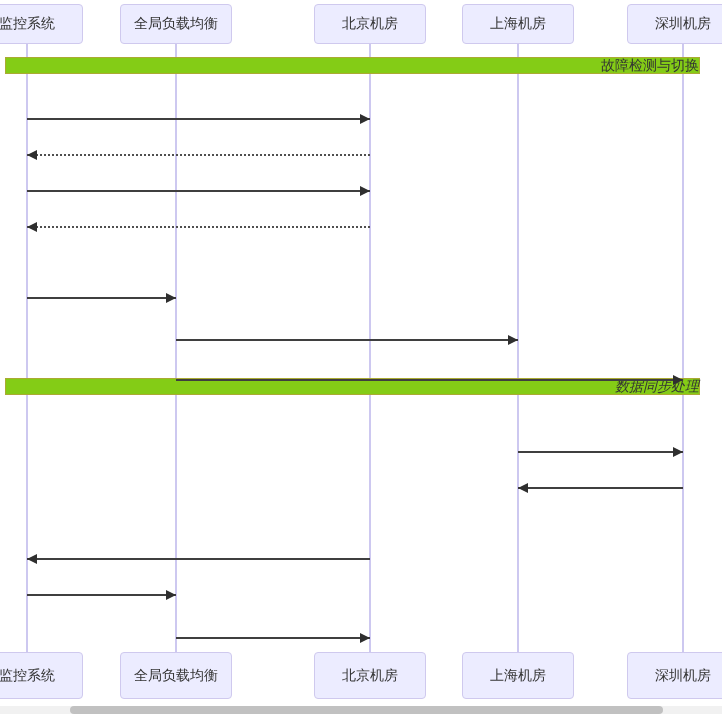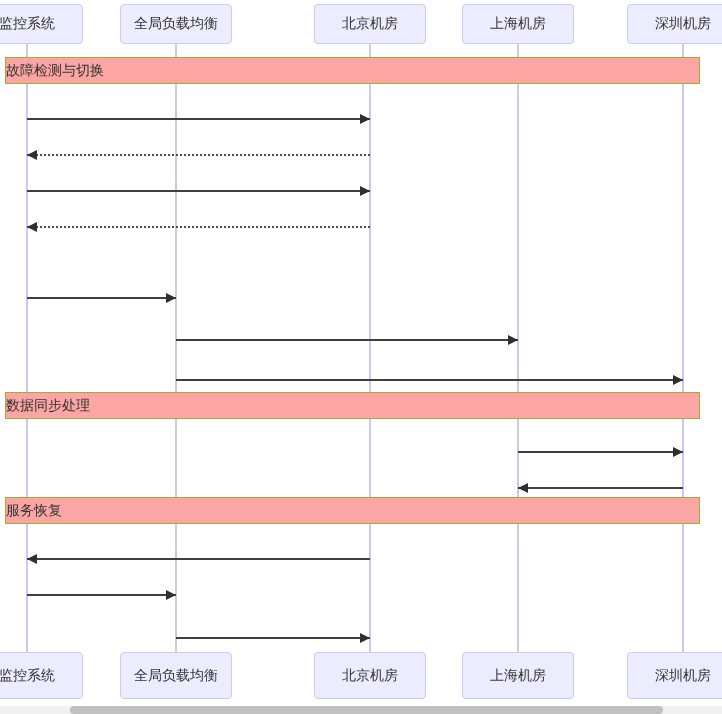--- a/index.html
+++ b/index.html
@@ -29,26 +29,26 @@
   .lifeline {
     position: absolute;
     width: 2px;
     background: #cdc8f0;
     z-index: 1;
   }
   .section-note {
     position: absolute;
     left: 5px;
     width: 695px;
-    height: 27px;
-    background: #fca5a5;
+    height: 17px;
+    background: #84cc16;
     border: 1px solid #aaaa33;
     display: flex;
     align-items: center;
-    justify-content: flex-start;
+    justify-content: flex-end;
     font-size: 14px;
     color: #333333;
     z-index: 2;
   }
   .msg-label {
     position: absolute;
     height: 18px;
     line-height: 18px;
     text-align: center;
     font-size: 14px;
@@ -98,25 +98,22 @@
 
 <div id="canvas">
     <div class="lifeline" style="left: 26px; top: 44px; height: 608px;"></div>
     <div class="lifeline" style="left: 175px; top: 44px; height: 608px;"></div>
     <div class="lifeline" style="left: 369px; top: 44px; height: 608px;"></div>
     <div class="lifeline" style="left: 517px; top: 44px; height: 608px;"></div>
     <div class="lifeline" style="left: 682px; top: 44px; height: 608px;"></div>
     <div class="section-note" style="top: 57px;">
       <span>故障检测与切换</span>
     </div>
-    <div class="section-note" style="top: 392px;">
+    <div class="section-note" style="top: 378px; font-style: italic;">
       <span>数据同步处理</span>
-    </div>
-    <div class="section-note" style="top: 497px;">
-      <span>服务恢复</span>
     </div>
     <div class="msg-label" style="left: 27px; width: 343px; top: 97px;"></div>
     <div class="msg-line solid" style="left: 27px; width: 343px; top: 118px;"></div>
     <div class="arrowhead right" style="left: 360px; top: 114px;"></div>
     <div class="msg-label" style="left: 27px; width: 343px; top: 133px;"></div>
     <div class="msg-line dashed" style="left: 27px; width: 343px; top: 154px;"></div>
     <div class="arrowhead left" style="left: 27px; top: 150px;"></div>
     <div class="msg-label" style="left: 27px; width: 343px; top: 169px;"></div>
     <div class="msg-line solid" style="left: 27px; width: 343px; top: 190px;"></div>
     <div class="arrowhead right" style="left: 360px; top: 186px;"></div>

